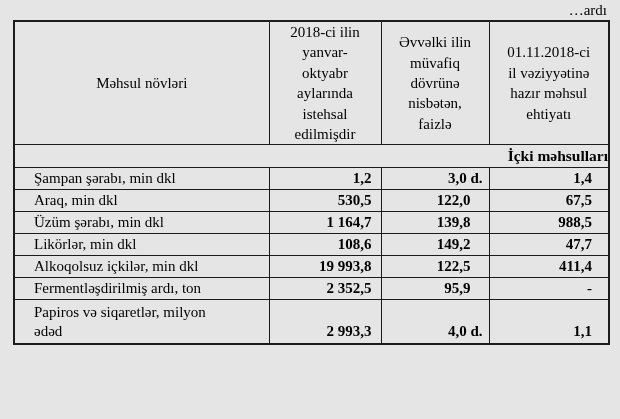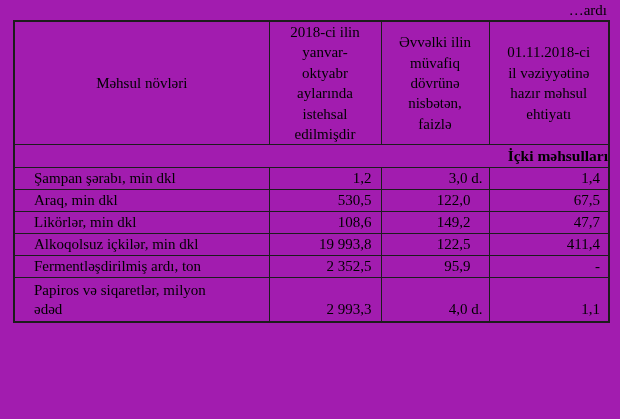--- a/index.html
+++ b/index.html
@@ -4,21 +4,21 @@
 <style>
   html, body {
     margin: 0;
     padding: 0;
     background: #ffffff;
   }
   .page {
     position: relative;
     width: 620px;
     height: 419px;
-    background: #a21caf;
+    background: #e5e5e5;
     color: #000000;
     font-family: "Liberation Serif", "DejaVu Serif", serif;
     overflow: hidden;
   }
   .continuation {
     position: absolute;
     top: 1px;
     right: 13px;
     font-size: 15px;
     line-height: 18px;
@@ -74,25 +74,25 @@
   tr.data-row.row-tall td {
     height: 40px;
     vertical-align: bottom;
     padding-bottom: 2px;
   }
   td.label {
     text-align: left;
     padding-left: 19px;
     white-space: pre-line;
   }
-  td.num { text-align: right; }
+  td.num { text-align: right; font-weight: bold; }
   td.produced { padding-right: 9px; }
   td.ratio { padding-right: 18px; }
   td.ratio.suffix { padding-right: 6px; }
-  td.stock { padding-right: 8px; }
+  td.stock { padding-right: 16px; }
 </style>
 </head>
 <body>
 
 <div class="page">
 
   <div class="continuation">…ardı</div>
 
   <table class="stat-table">
     <colgroup>
@@ -135,20 +135,26 @@
       </tr>
 
       <tr class="data-row">
         <td class="label">Araq, min dkl</td>
         <td class="num produced">530,5</td>
         <td class="num ratio">122,0</td>
         <td class="num stock">67,5</td>
       </tr>
 
 
+      <tr class="data-row">
+        <td class="label">Üzüm şərabı, min dkl</td>
+        <td class="num produced">1 164,7</td>
+        <td class="num ratio">139,8</td>
+        <td class="num stock">988,5</td>
+      </tr>
 
 
       <tr class="data-row">
         <td class="label">Likörlər, min dkl</td>
         <td class="num produced">108,6</td>
         <td class="num ratio">149,2</td>
         <td class="num stock">47,7</td>
       </tr>
 
       <tr class="data-row">

